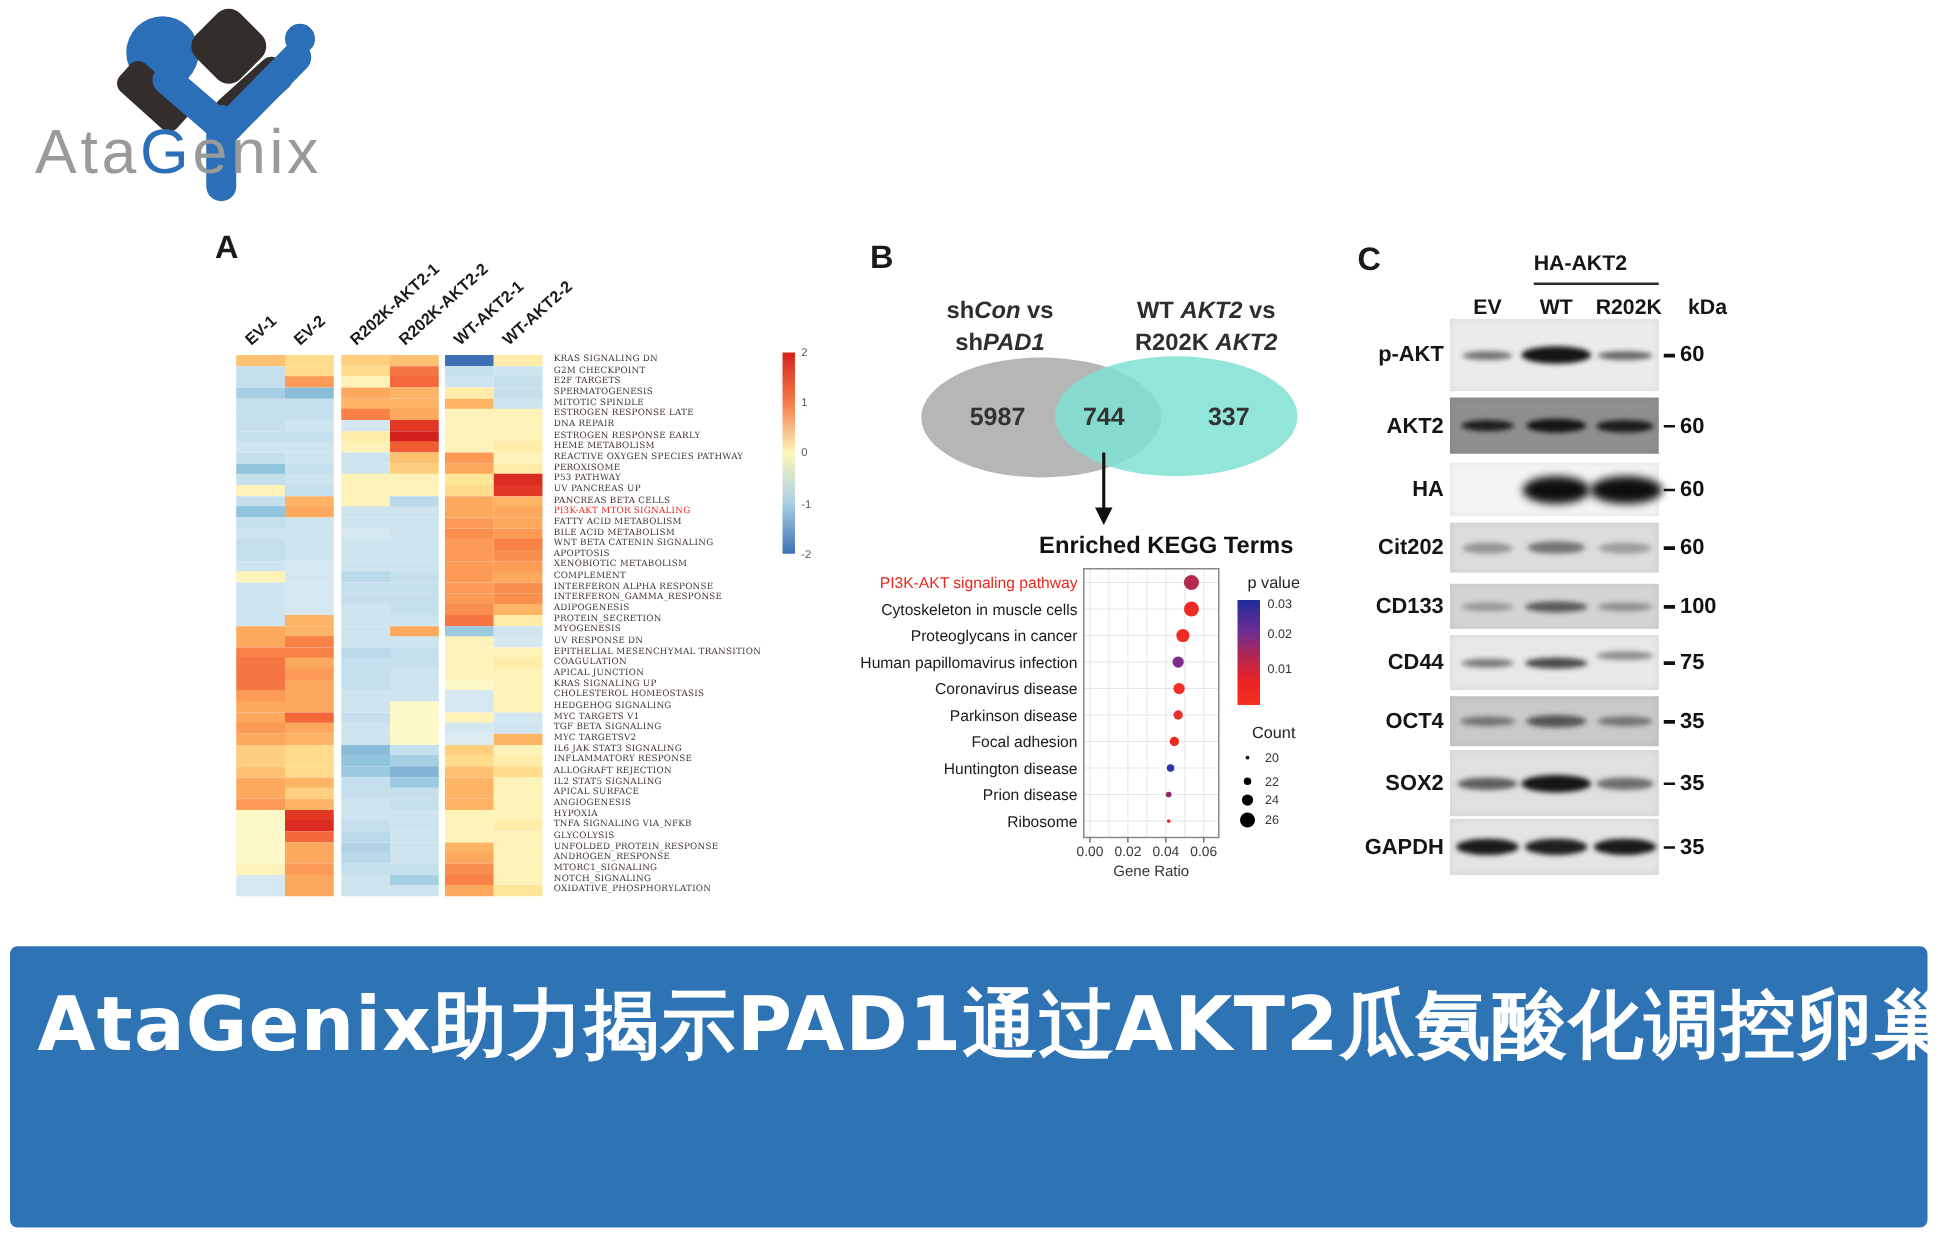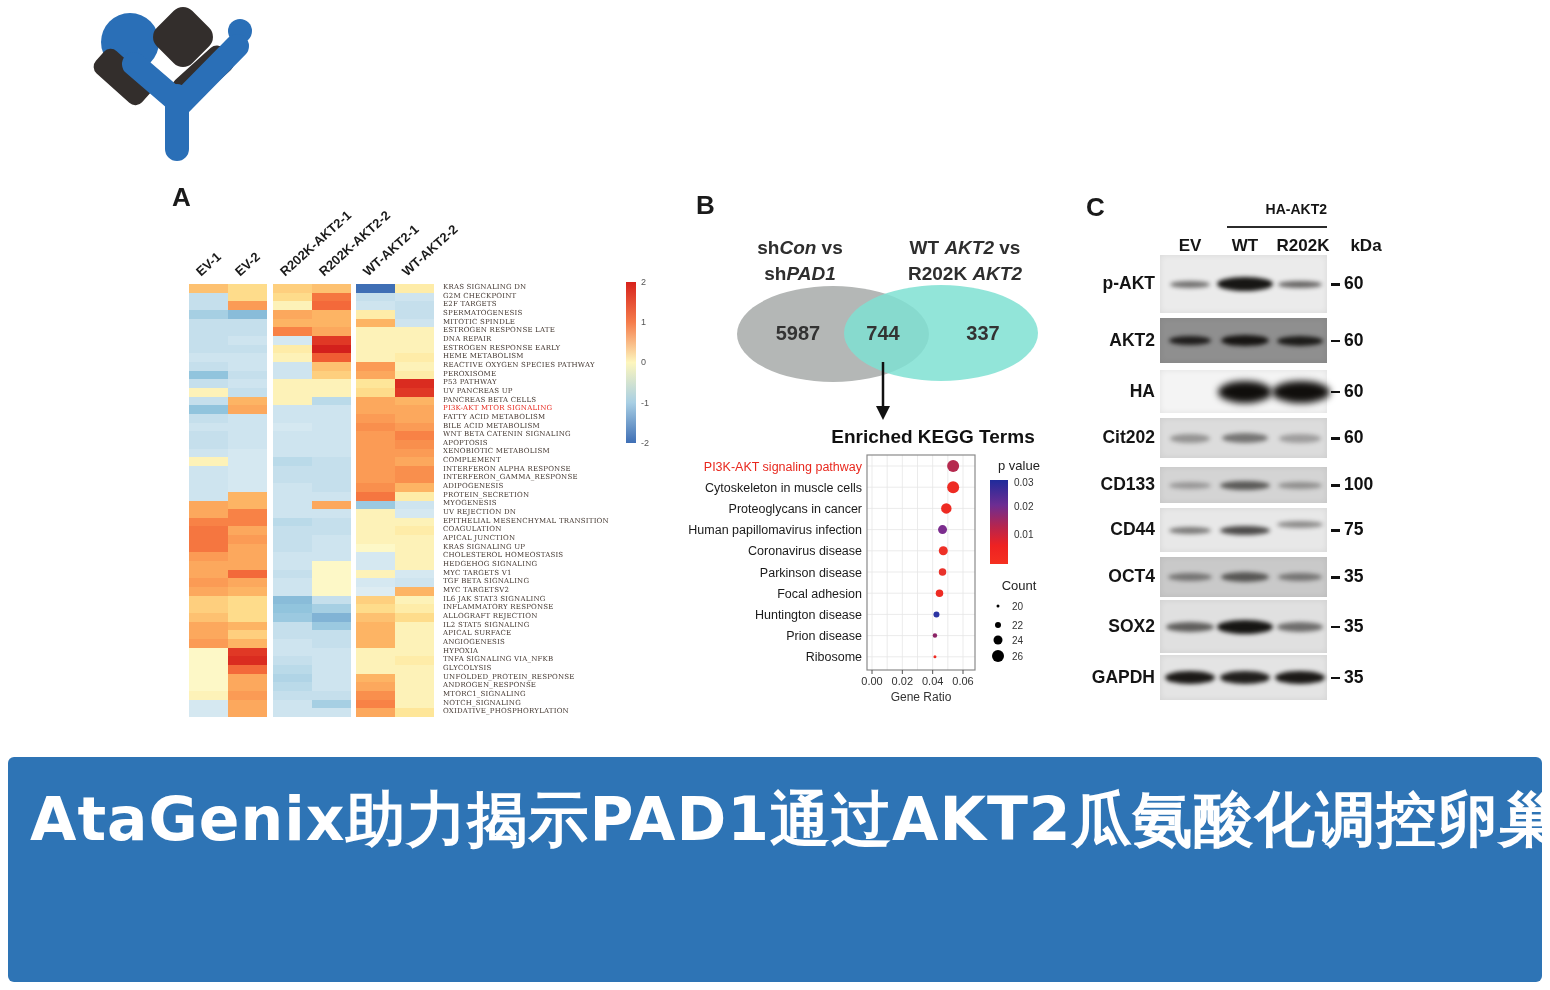--- a/index.html
+++ b/index.html
@@ -32,22 +32,22 @@
       font-size:19px;font-weight:700;color:#111;}
   
   .wb-blot{position:absolute;left:1160px;width:167px;box-shadow:inset 0 0 6px rgba(0,0,0,.08);}
   .wb-band{position:absolute;border-radius:50%;}
   .wb-label{position:absolute;left:1058px;width:97px;text-align:right;font-size:17.5px;
       font-weight:600;color:#151515;}
   .wb-dash{position:absolute;left:1331px;width:9px;height:2.5px;background:#111;}
   .wb-kda{position:absolute;left:1344px;font-size:17.5px;font-weight:600;color:#111;}
   .wb-colhead{position:absolute;top:236px;transform:translateX(-50%);font-size:17px;
       font-weight:700;color:#151515;}
-  #wb-group{position:absolute;left:1227px;top:201px;width:100px;text-align:right;
-      font-size:14px;font-weight:700;color:#151515;}
+  #wb-group{position:absolute;left:1227px;top:201px;width:100px;text-align:left;
+      font-size:17px;font-weight:700;color:#151515;}
   #wb-group-line{position:absolute;left:1227px;top:226px;width:100px;height:2px;background:#2b2b2b;}
   
   #banner{position:absolute;left:8px;top:757px;width:1534px;height:225px;border-radius:6px;}
   .banner-line{position:absolute;left:30px;color:#ffffff;font-weight:700;font-size:60px;
       font-family:"DejaVu Sans",sans-serif;letter-spacing:1px;white-space:nowrap;}
   #banner-line1{top:780px;}
   #banner-line2{top:896px;}
 </style>
 </head>
 <body>
@@ -55,20 +55,21 @@
 <div id="canvas">
 
   <svg id="logo-icon" class="abs" style="left:30px;top:4px" width="280" height="160" viewBox="0 0 280 160">
     <circle cx="100" cy="38" r="29" fill="#2a6fb7"></circle>
     <rect x="128" y="8" width="50" height="50" rx="13" fill="#332e2c" transform="rotate(45 153 33)"></rect>
     <circle cx="210" cy="27" r="12" fill="#2a6fb7"></circle>
     <rect x="62" y="58" width="62" height="30" rx="9" fill="#332e2c" transform="rotate(42 93 73)"></rect>
     <rect x="140" y="56" width="66" height="30" rx="9" fill="#332e2c" transform="rotate(-42 173 71)"></rect>
     <path d="M104,60 L147,97 M207,42 L151,99 M147,92 L147,145" stroke="#2a6fb7" stroke-width="24" stroke-linecap="round" fill="none"></path>
   </svg>
+  <div id="logo-text"><span>Ata</span><span class="g-blue">G</span><span>enix</span></div>
 
   <div class="panel-label" style="left:172px;top:182px">A</div>
   <div class="panel-label" style="left:696px;top:190px">B</div>
   <div class="panel-label" style="left:1086px;top:192px">C</div>
 
   <div id="hm-collabels">
       <div class="hm-col" style="left: 202.5px; top: 264px;">EV-1</div>
       <div class="hm-col" style="left: 241.5px; top: 264px;">EV-2</div>
       <div class="hm-col" style="left: 286.5px; top: 264px;">R202K-AKT2-1</div>
       <div class="hm-col" style="left: 325.5px; top: 264px;">R202K-AKT2-2</div>
@@ -397,21 +398,21 @@
       <div class="hm-row">BILE ACID METABOLISM</div>
       <div class="hm-row">WNT BETA CATENIN SIGNALING</div>
       <div class="hm-row">APOPTOSIS</div>
       <div class="hm-row">XENOBIOTIC METABOLISM</div>
       <div class="hm-row">COMPLEMENT</div>
       <div class="hm-row">INTERFERON ALPHA RESPONSE</div>
       <div class="hm-row">INTERFERON_GAMMA_RESPONSE</div>
       <div class="hm-row">ADIPOGENESIS</div>
       <div class="hm-row">PROTEIN_SECRETION</div>
       <div class="hm-row">MYOGENESIS</div>
-      <div class="hm-row">UV REJECTION DN</div>
+      <div class="hm-row">UV RESPONSE DN</div>
       <div class="hm-row">EPITHELIAL MESENCHYMAL TRANSITION</div>
       <div class="hm-row">COAGULATION</div>
       <div class="hm-row">APICAL JUNCTION</div>
       <div class="hm-row">KRAS SIGNALING UP</div>
       <div class="hm-row">CHOLESTEROL HOMEOSTASIS</div>
       <div class="hm-row">HEDGEHOG SIGNALING</div>
       <div class="hm-row">MYC TARGETS V1</div>
       <div class="hm-row">TGF BETA SIGNALING</div>
       <div class="hm-row">MYC TARGETSV2</div>
       <div class="hm-row">IL6 JAK STAT3 SIGNALING</div>

